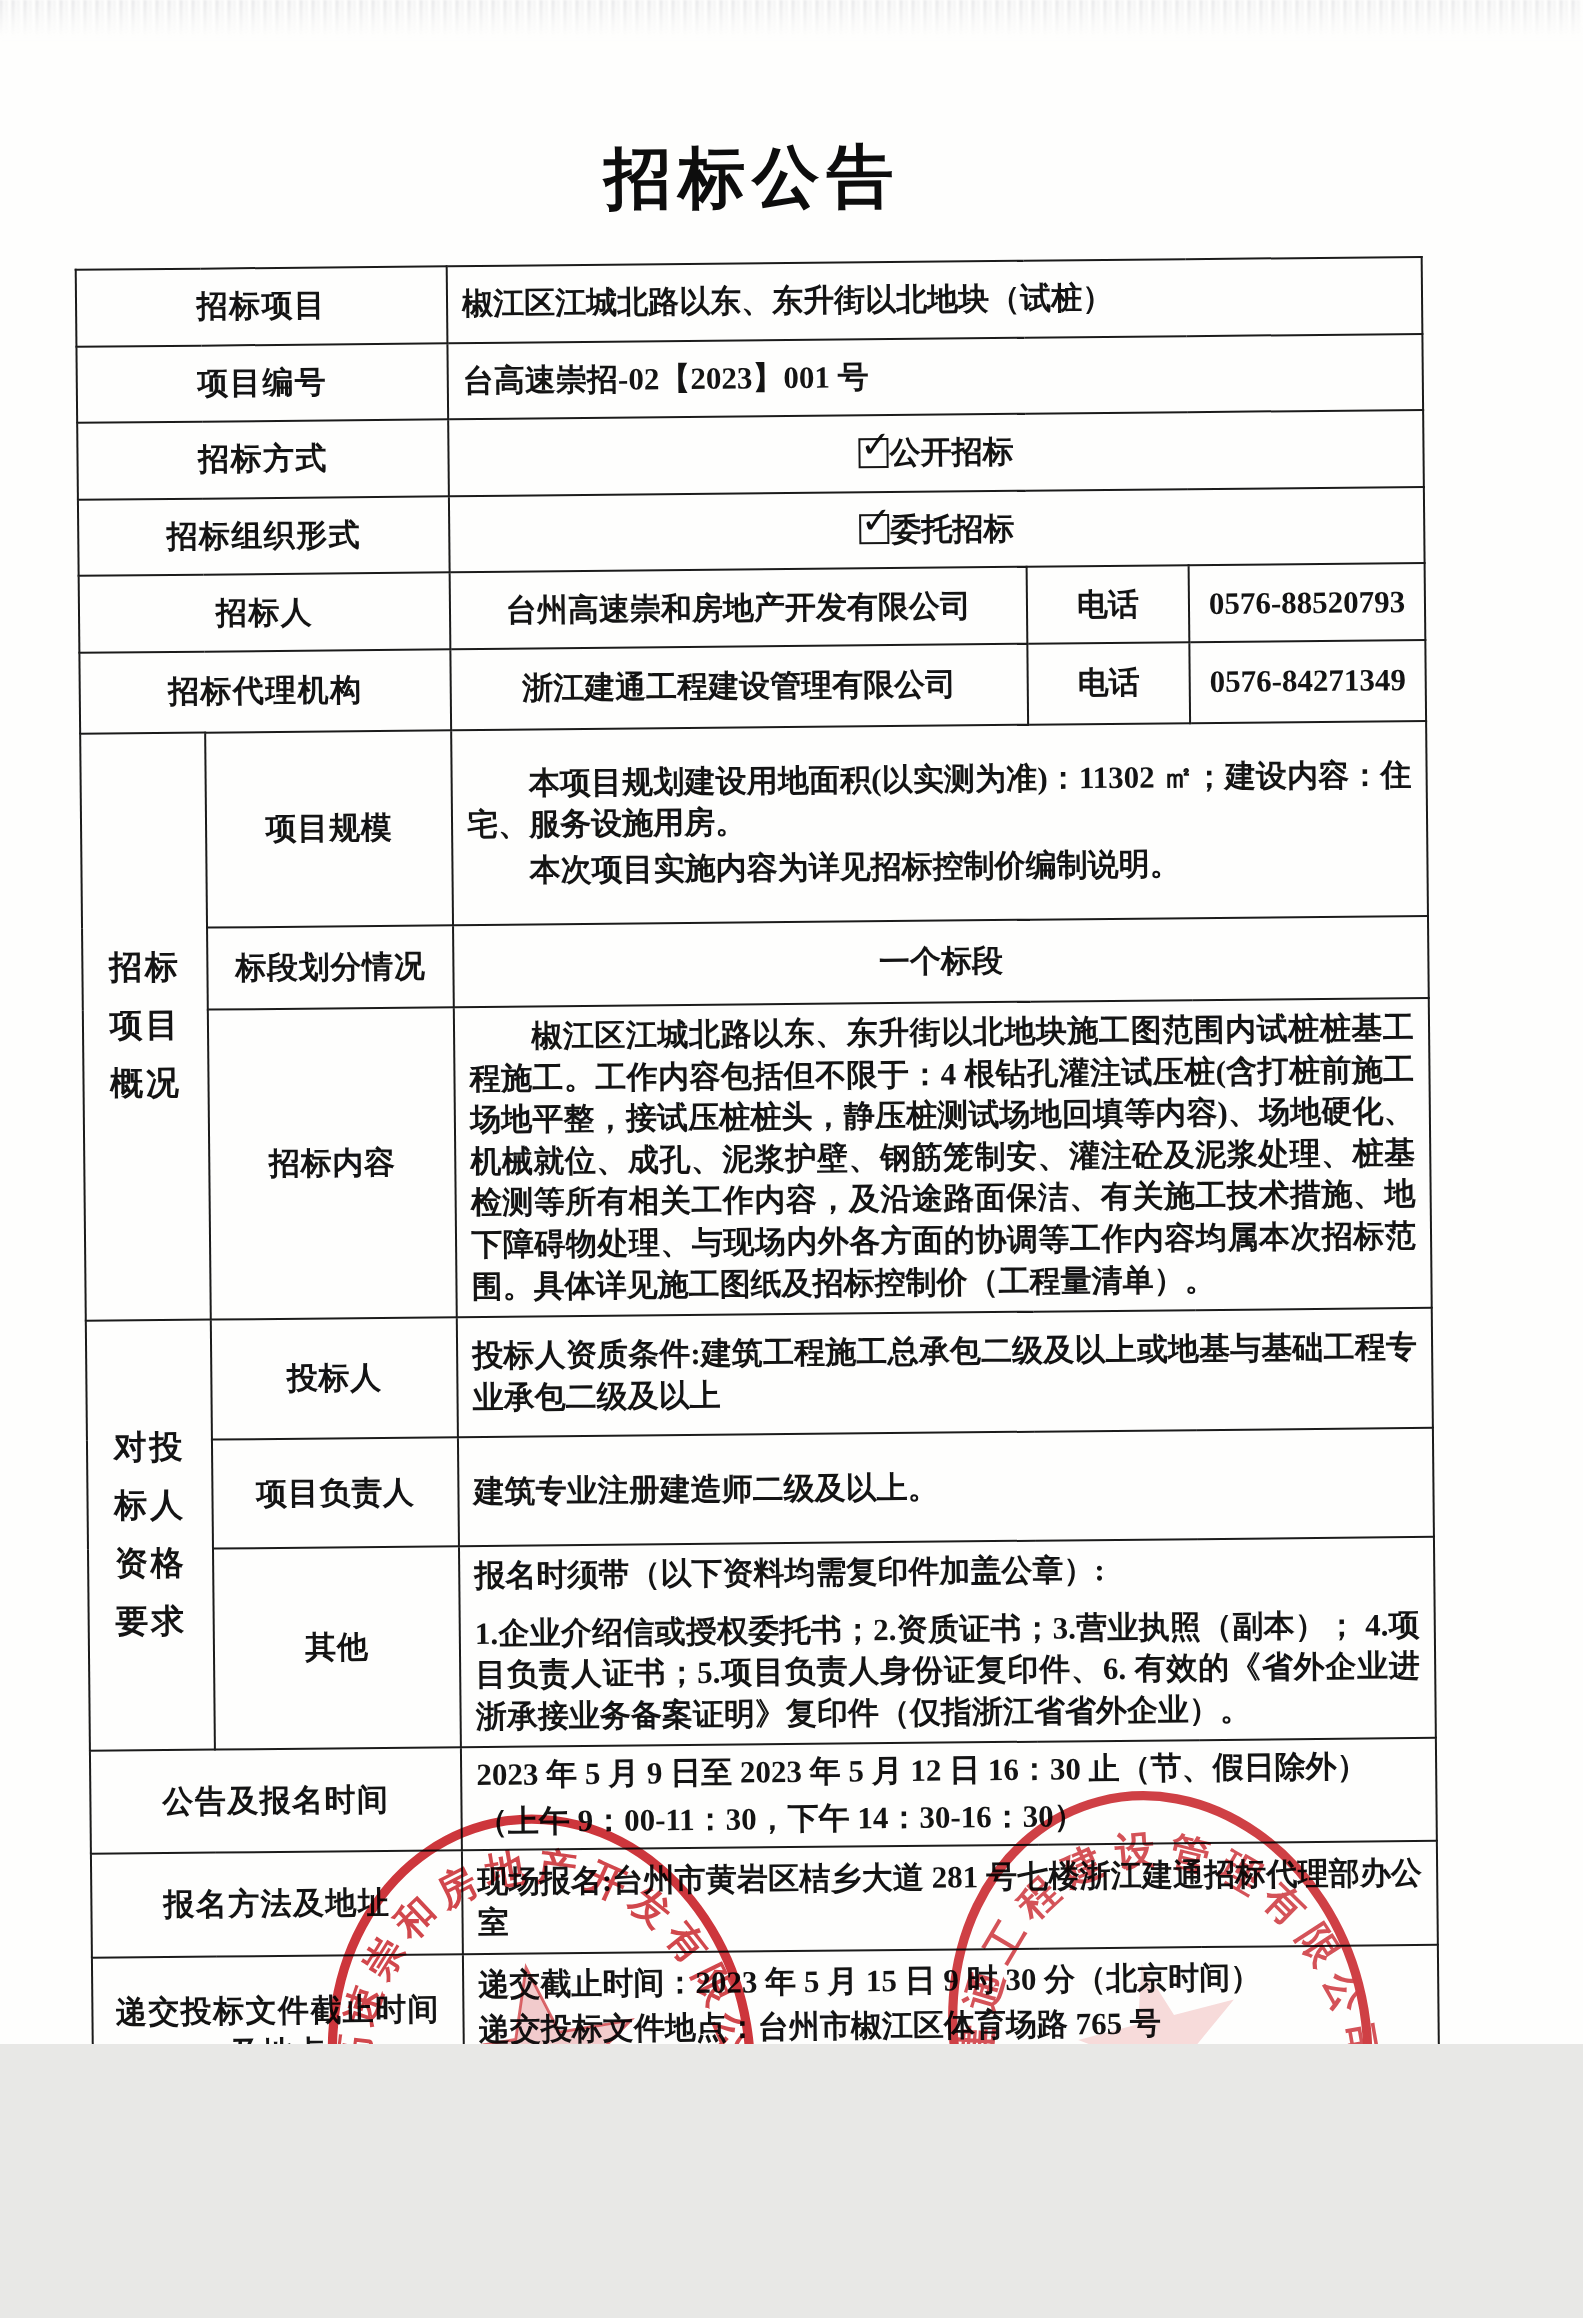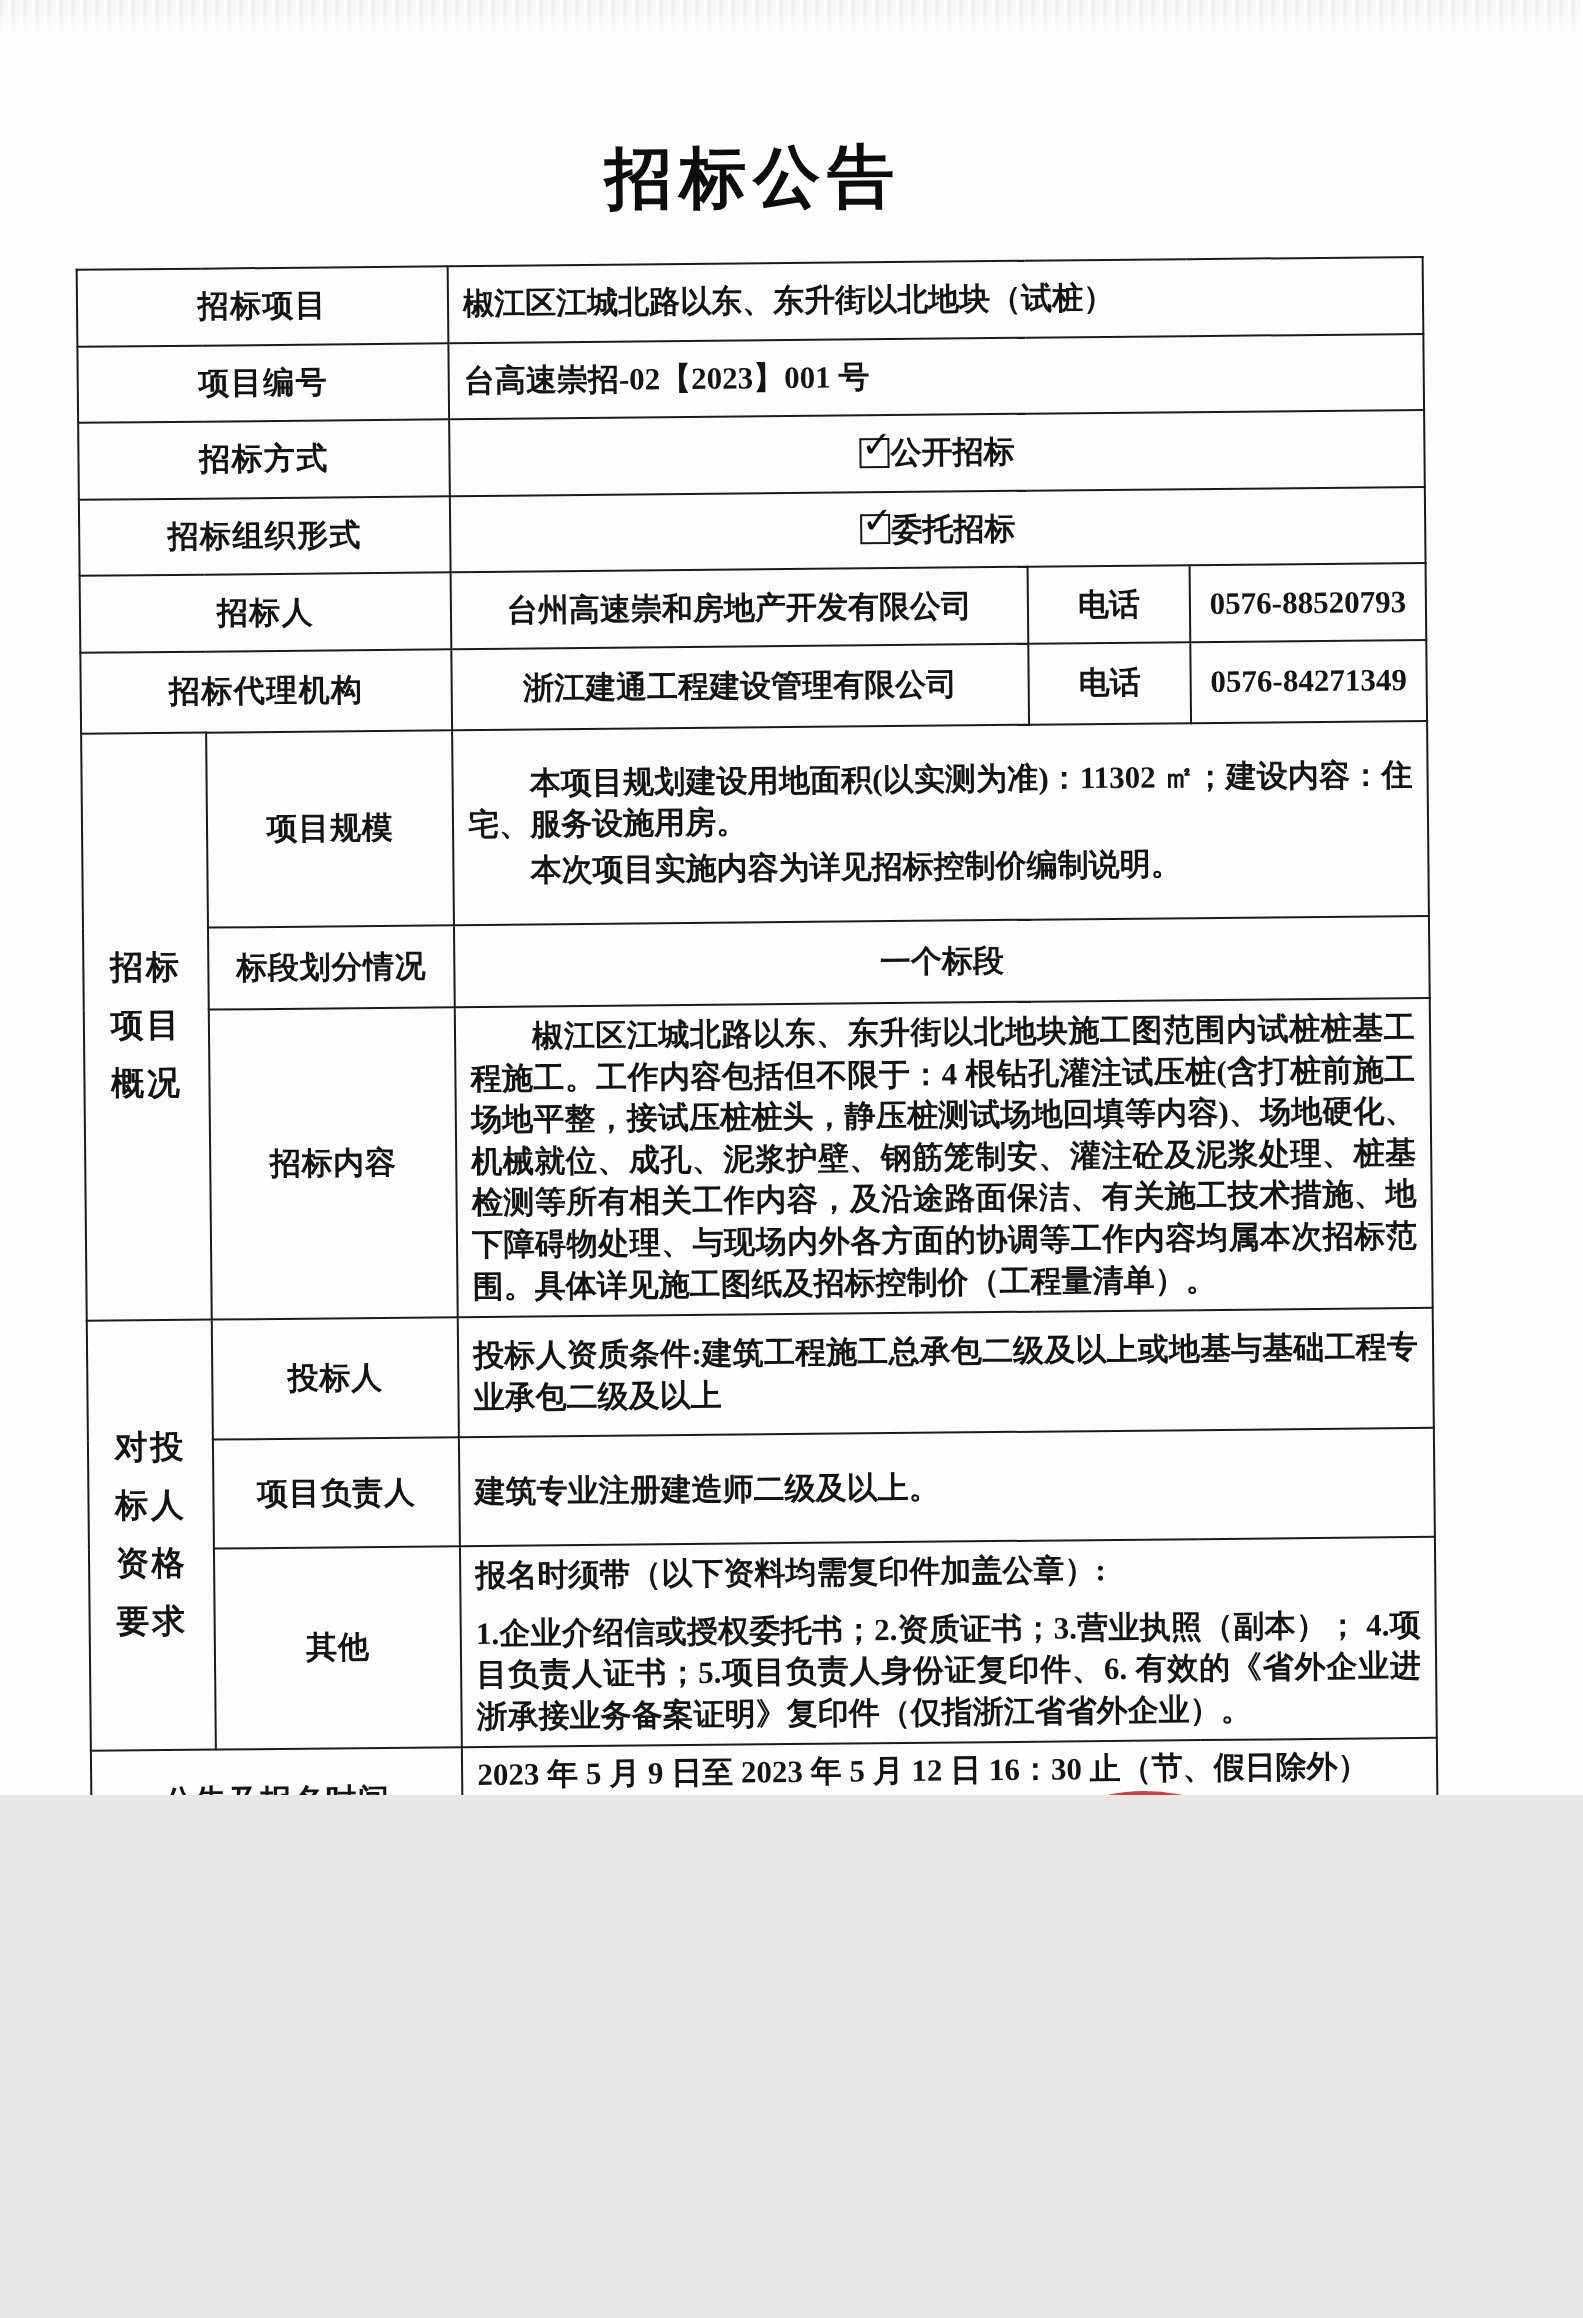--- a/index.html
+++ b/index.html
@@ -1,17 +1,17 @@
 <!DOCTYPE html>
 <html style="font-size:11.4px"><head>
 <meta charset="utf-8">
 <style>
   html,body{margin:0;padding:0;background:#e8e8e6;}
   #page{
-    position:relative;width:1584px;height:1795px;margin:0 auto;
+    position:relative;width:1584px;height:2044px;margin:0 auto;
     background:#fefefd;overflow:hidden;
     font-family:"Liberation Serif","DejaVu Serif",serif;
     color:#141414;
   }
   
   #scan-noise{
     position:absolute;top:0;left:0;width:100%;height:41px;
     background:
       linear-gradient(to bottom, rgba(255,255,255,0) 0%, #fefefd 90%),
       repeating-linear-gradient(90deg,

